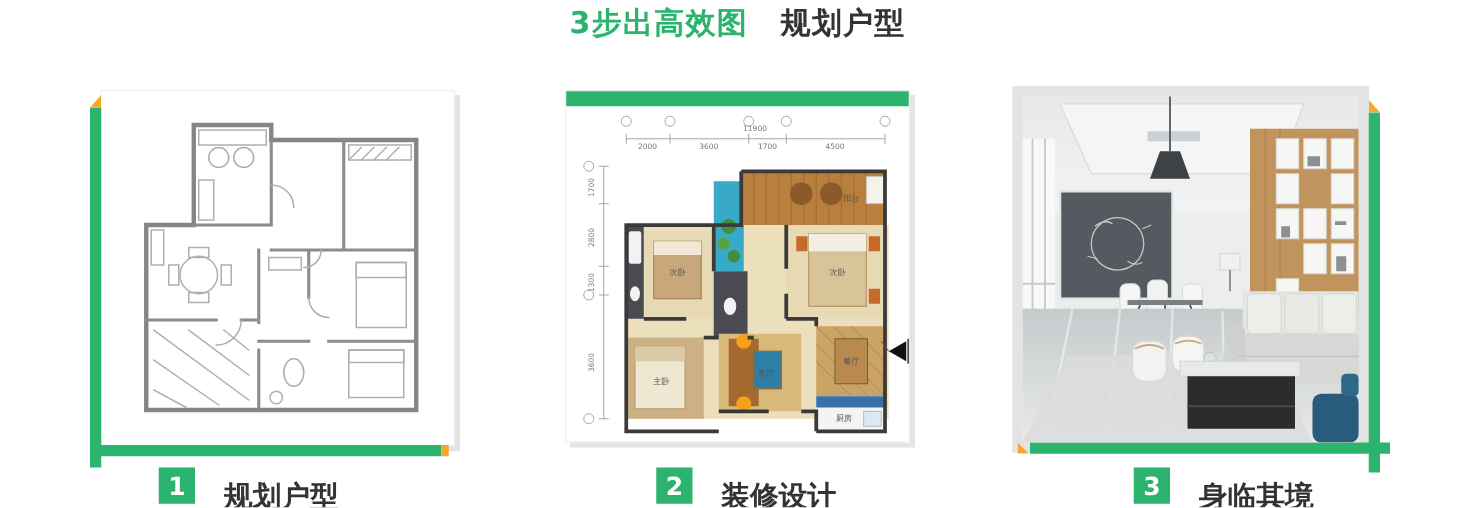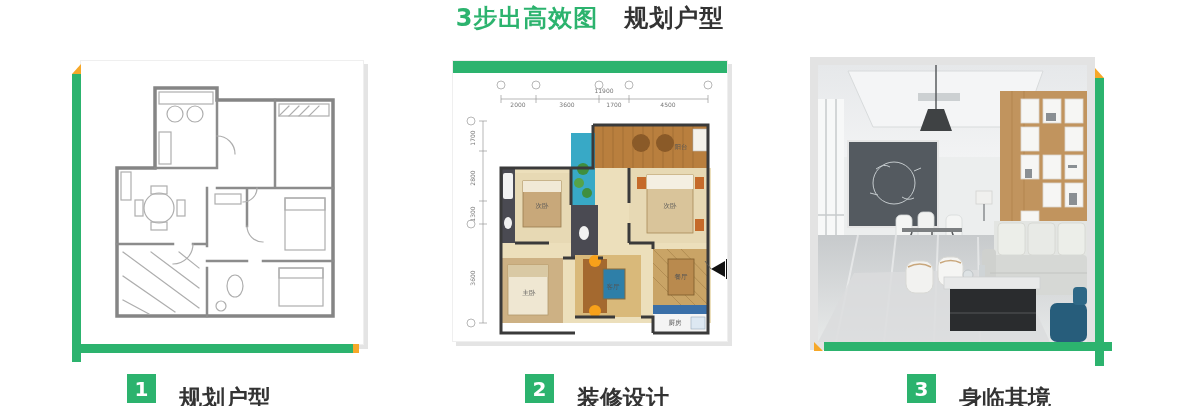--- a/index.html
+++ b/index.html
@@ -5,21 +5,21 @@
   html,body{margin:0;padding:0;background:#ffffff;}
   .stage{position:relative;width:1180px;height:406px;overflow:hidden;background:#ffffff;
          font-family:"DejaVu Sans","Liberation Sans",sans-serif;}
   
   .title{position:absolute;top:2px;left:0;width:100%;text-align:center;
          font-size:24px;font-weight:bold;letter-spacing:1px;}
   .title .hl{color:#2cb36e;text-align:right;}
   .title .rest{color:#333333;padding-left:26px;}
   
   .card{position:absolute;background:#ffffff;border:1px solid #efefef;
-        box-shadow:4px 4px 0 0 #e4e4e4;}
+        box-shadow:4px 4px 0 0 #e4e4e4;margin-top:12px;}
   .accent{position:absolute;background:#2cb36e;}
   .orange{position:absolute;background:#f6a829;}
   .tri-tl{width:9px;height:10px;clip-path:polygon(100% 0,100% 100%,0 100%);}
   .tri-tr{width:9px;height:10px;clip-path:polygon(0 0,0 100%,100% 100%);}
   .tri-bl{width:9px;height:9px;clip-path:polygon(0 0,100% 100%,0 100%);}
   
   .p1{left:80px;top:60px;width:282px;height:283px;}
   .p1 .bar-left{left:-9px;top:13px;width:9px;height:288px;}
   .p1 .bar-bottom{left:-9px;top:283px;width:281px;height:9px;}
   .p1 .o-top{left:-9px;top:3px;}

